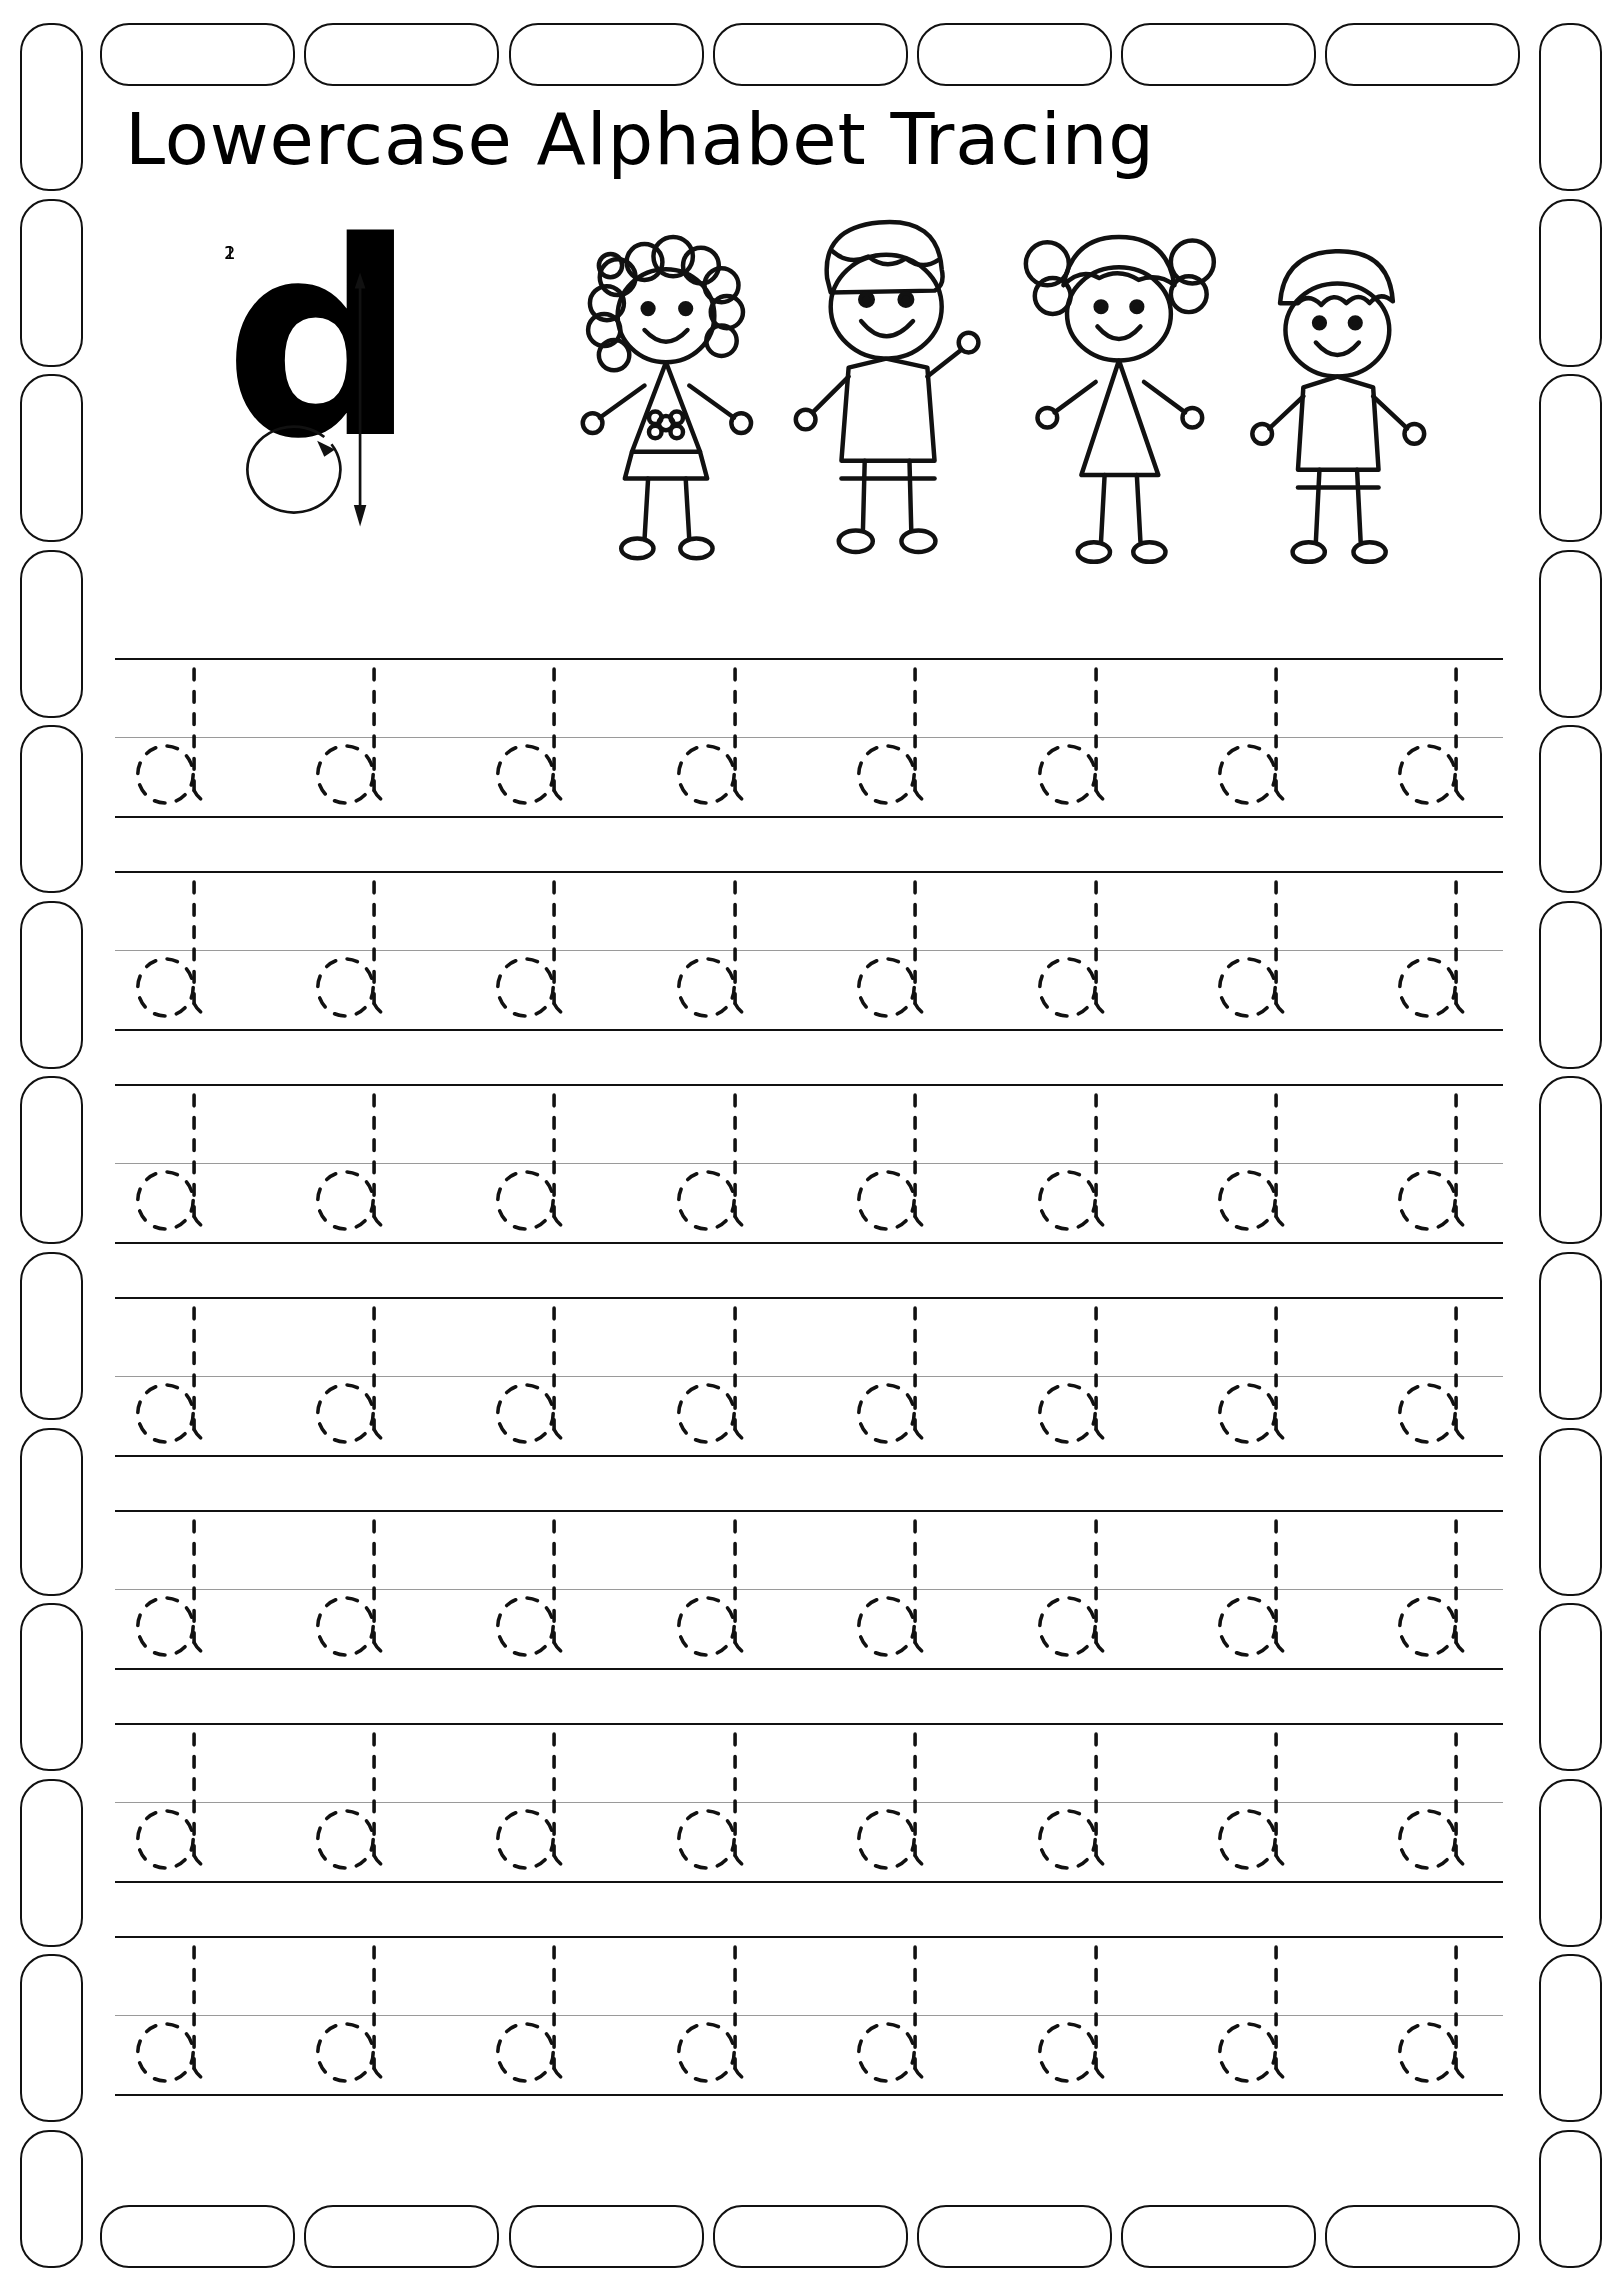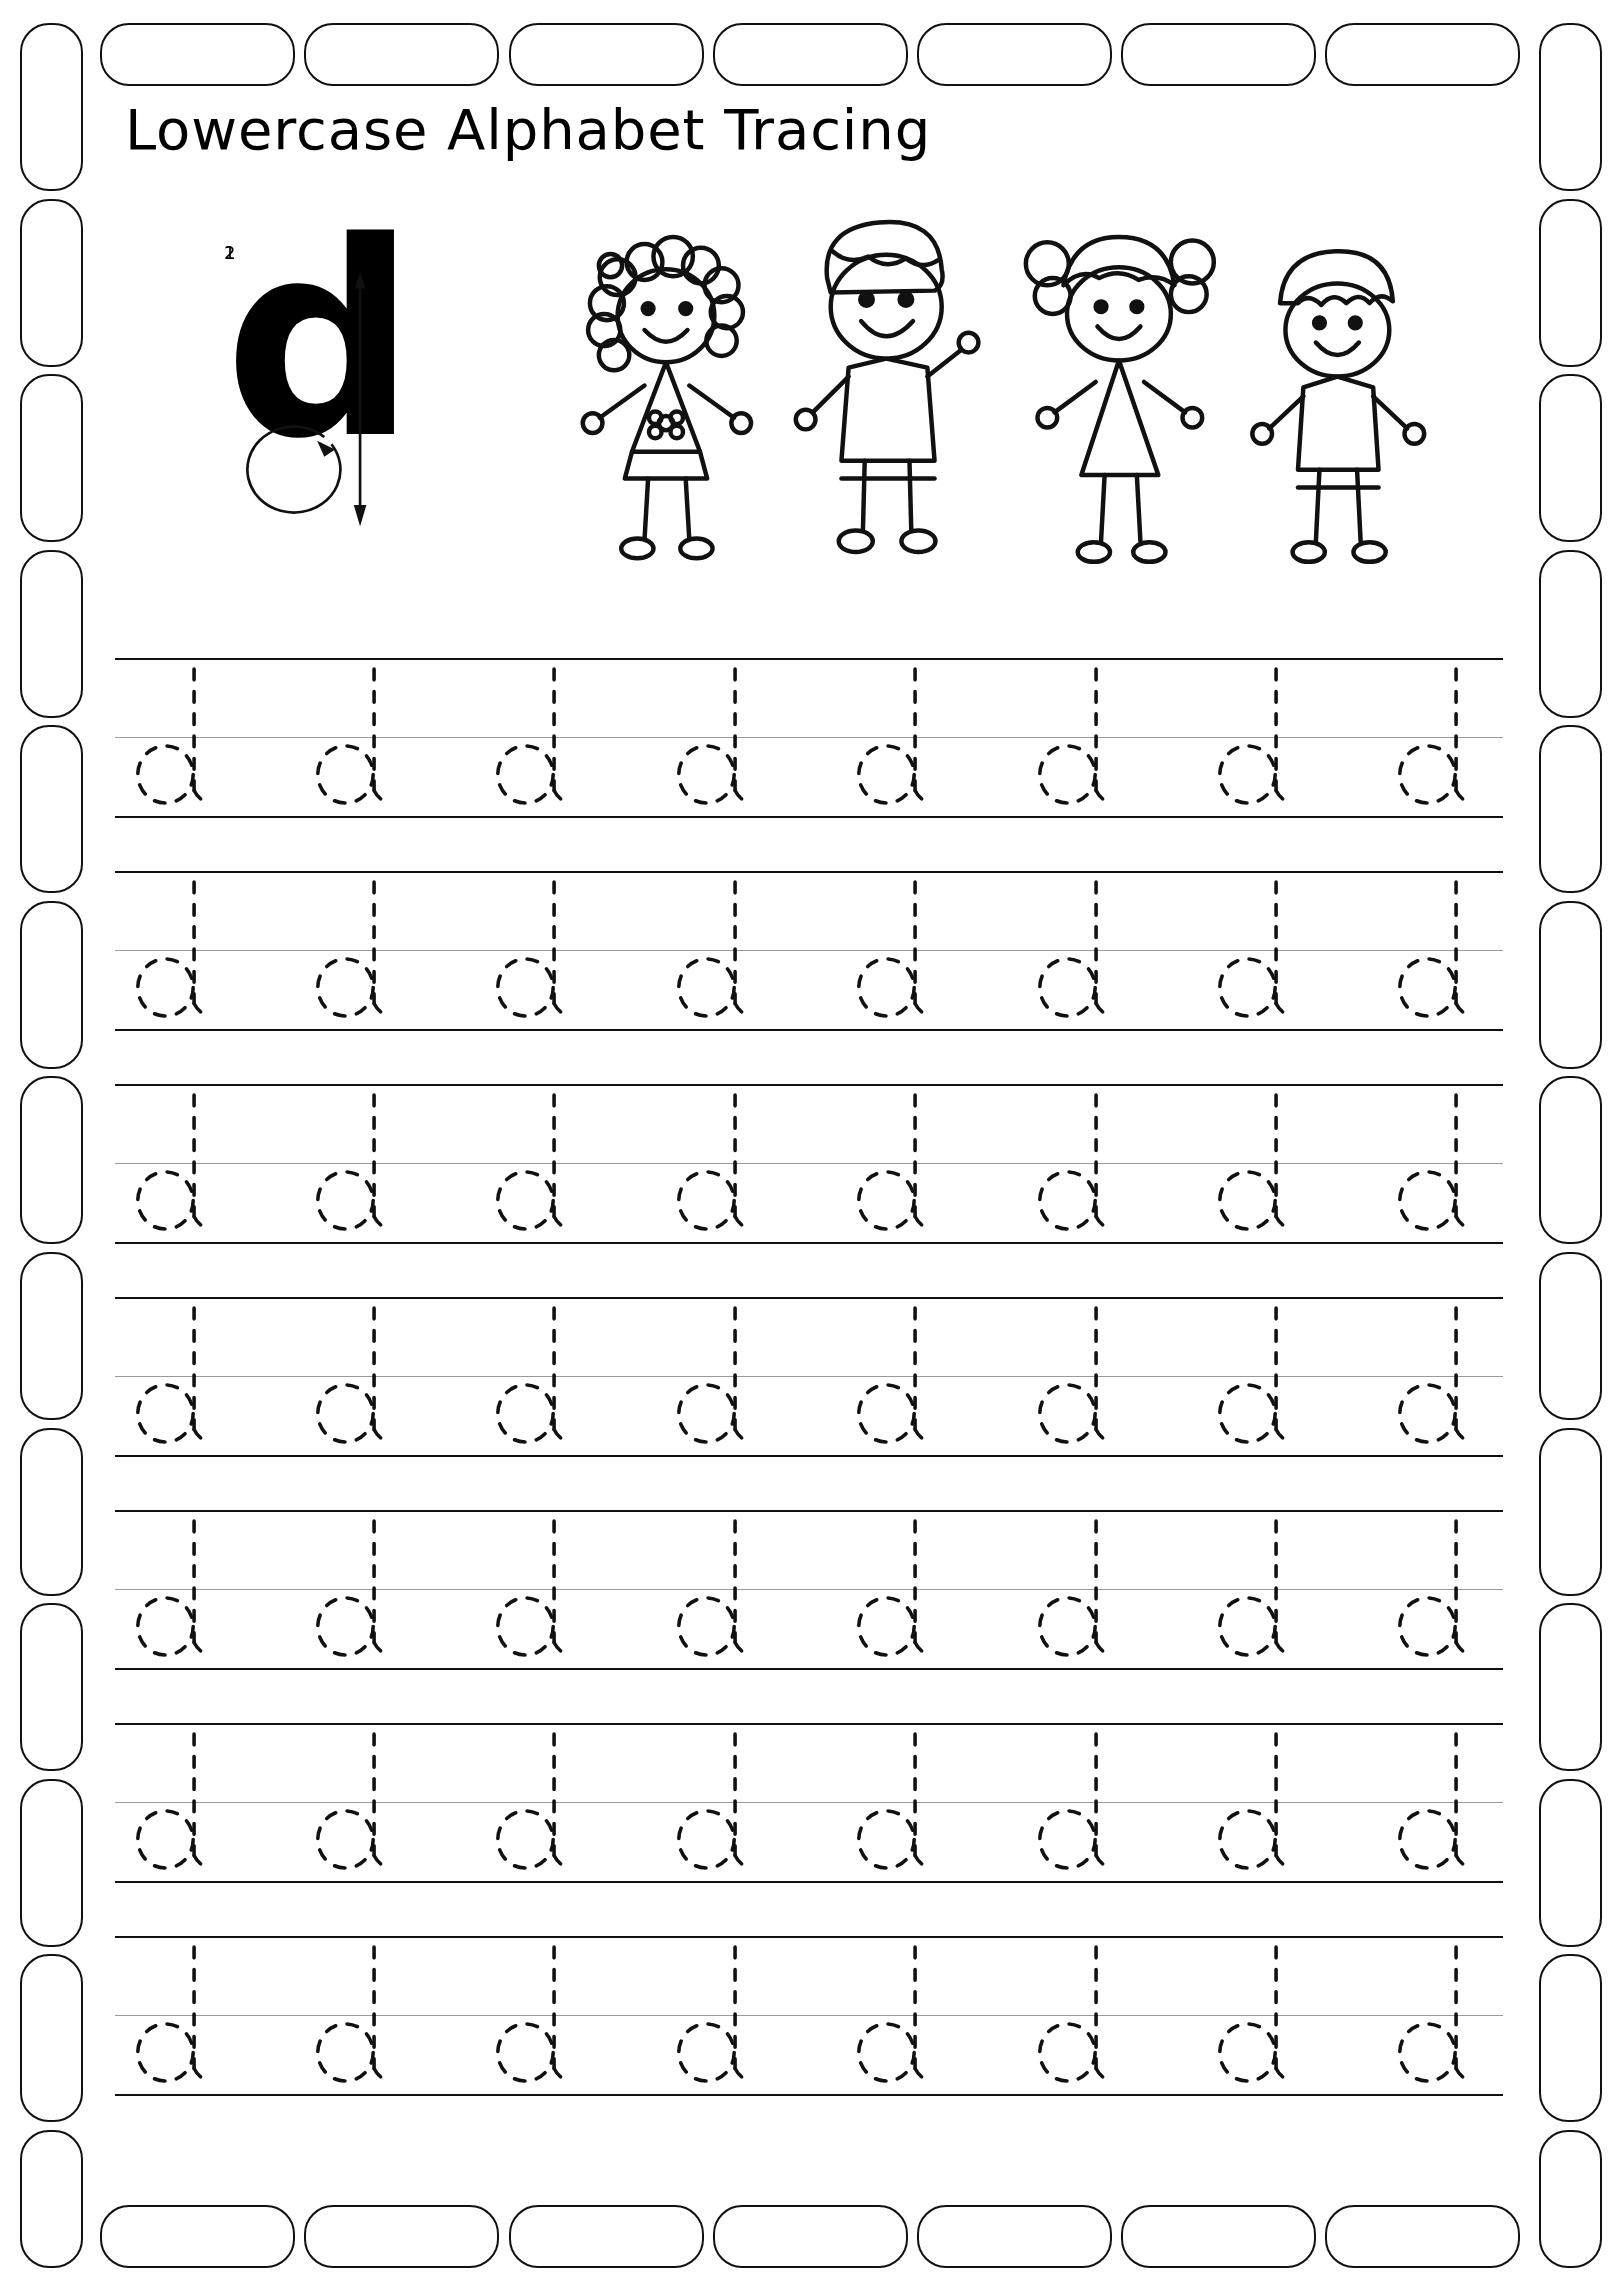--- a/index.html
+++ b/index.html
@@ -30,21 +30,21 @@
     border-radius: 29px;
     background: #ffffff;
     box-sizing: border-box;
   }
 
   
   .title {
     position: absolute;
     left: 125px;
     top: 97px;
-    font-size: 56px;
+    font-size: 72px;
     letter-spacing: 0.9px;
     font-weight: 400;
     font-family: "DejaVu Sans", sans-serif;
     white-space: nowrap;
   }
 
   
   .letter-model {
     position: absolute;
     left: 224px;

